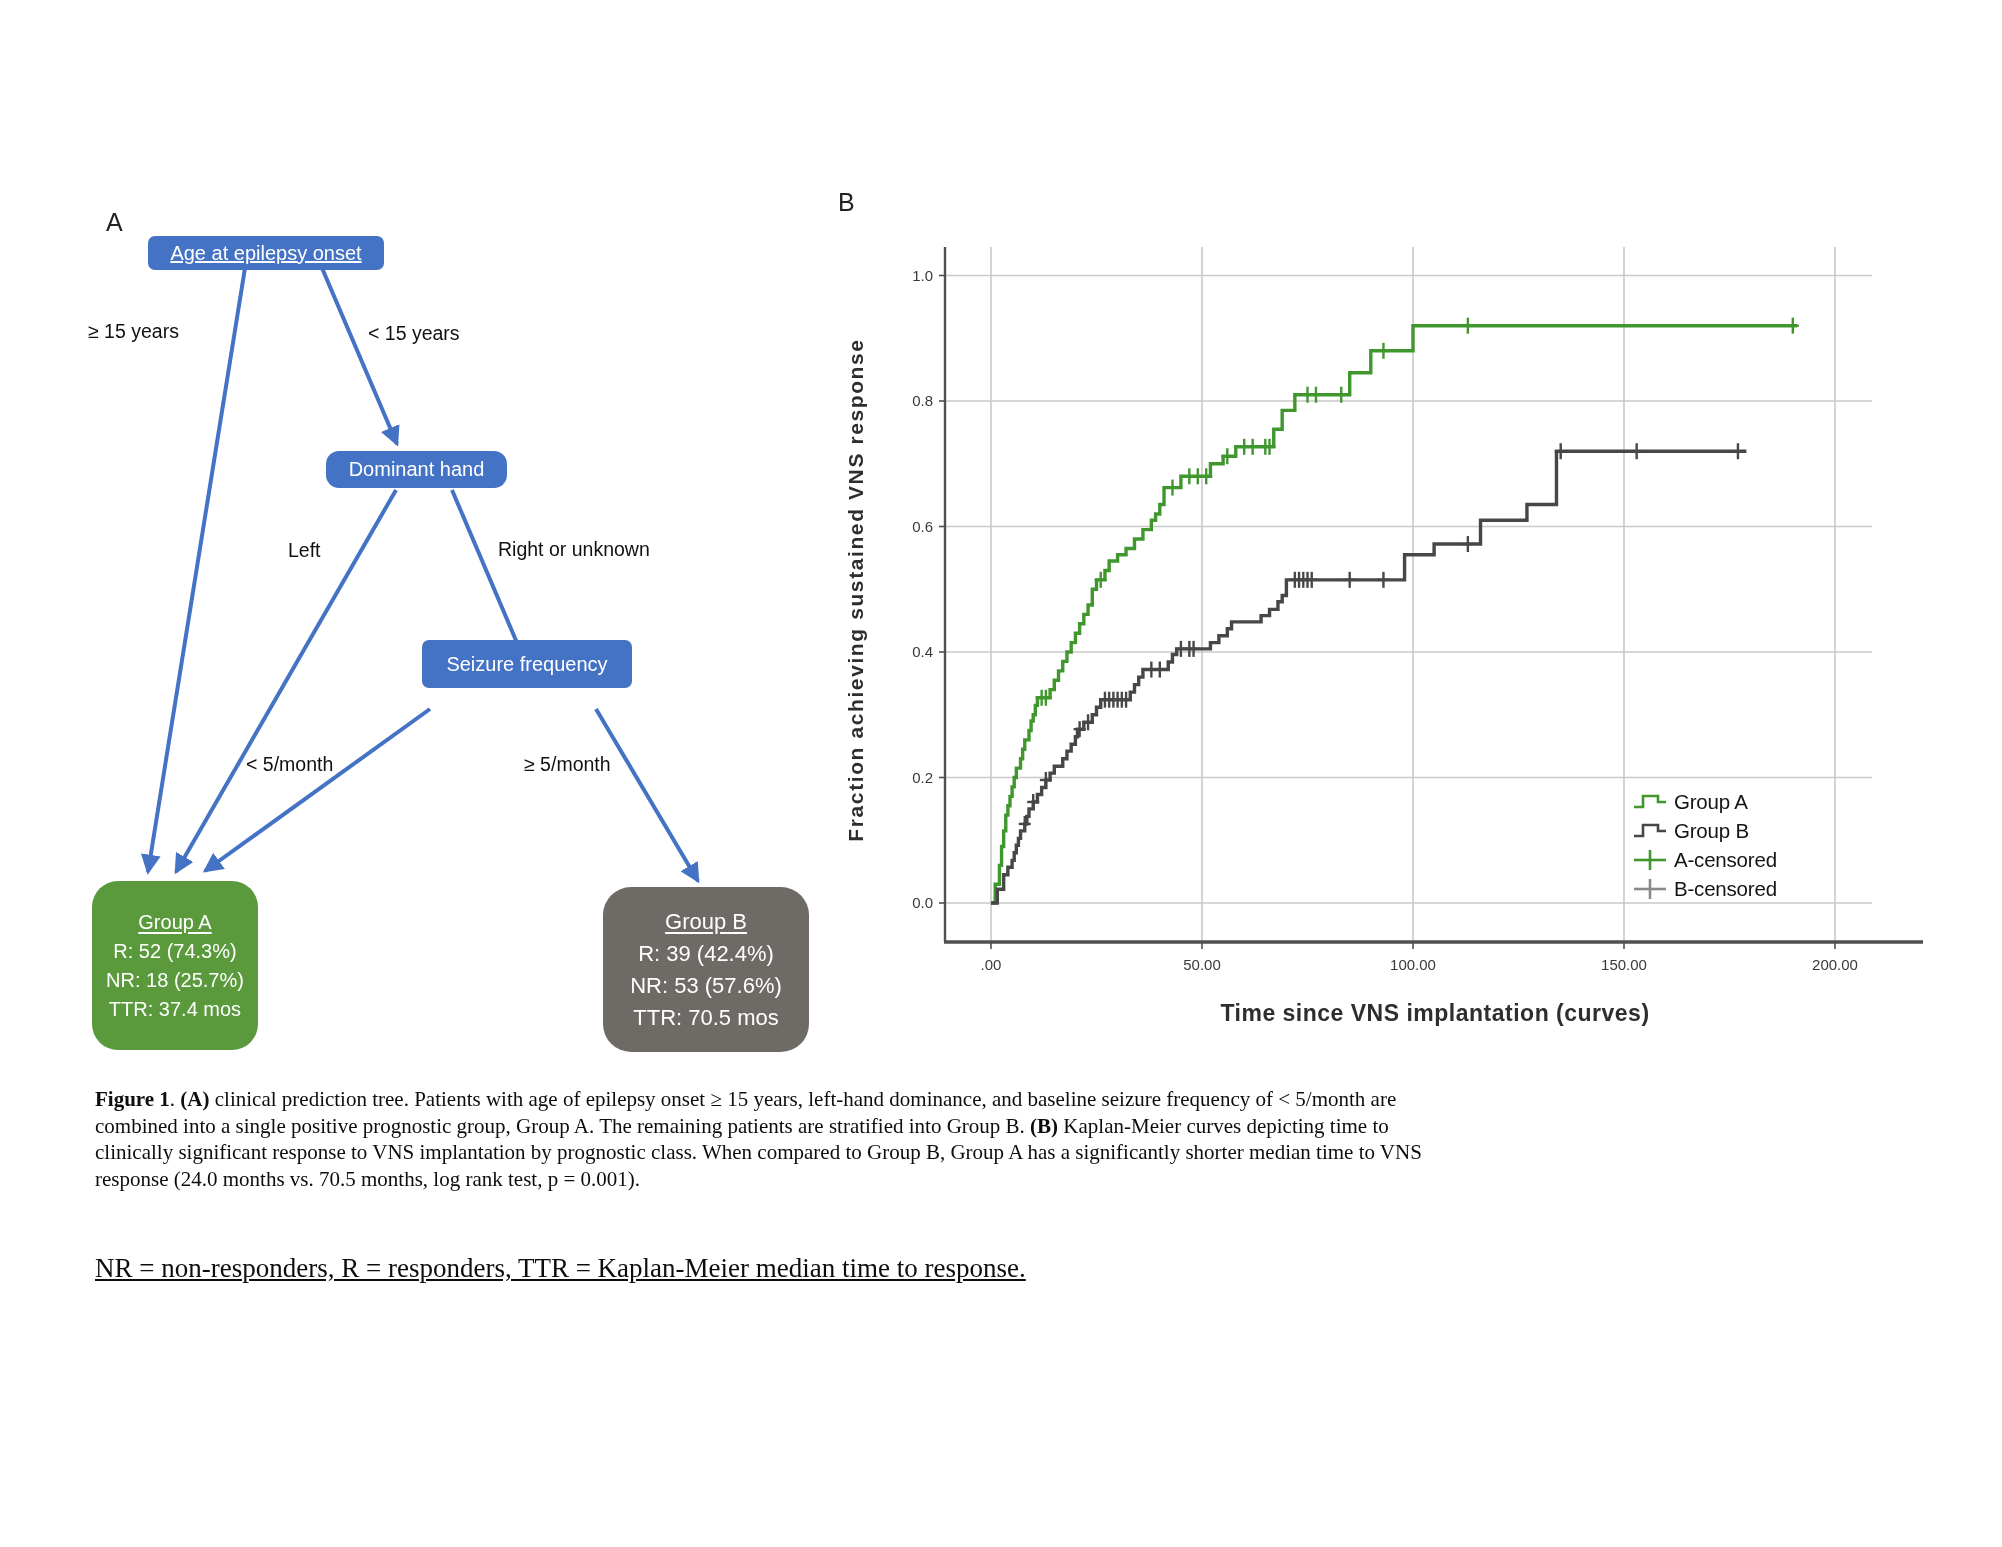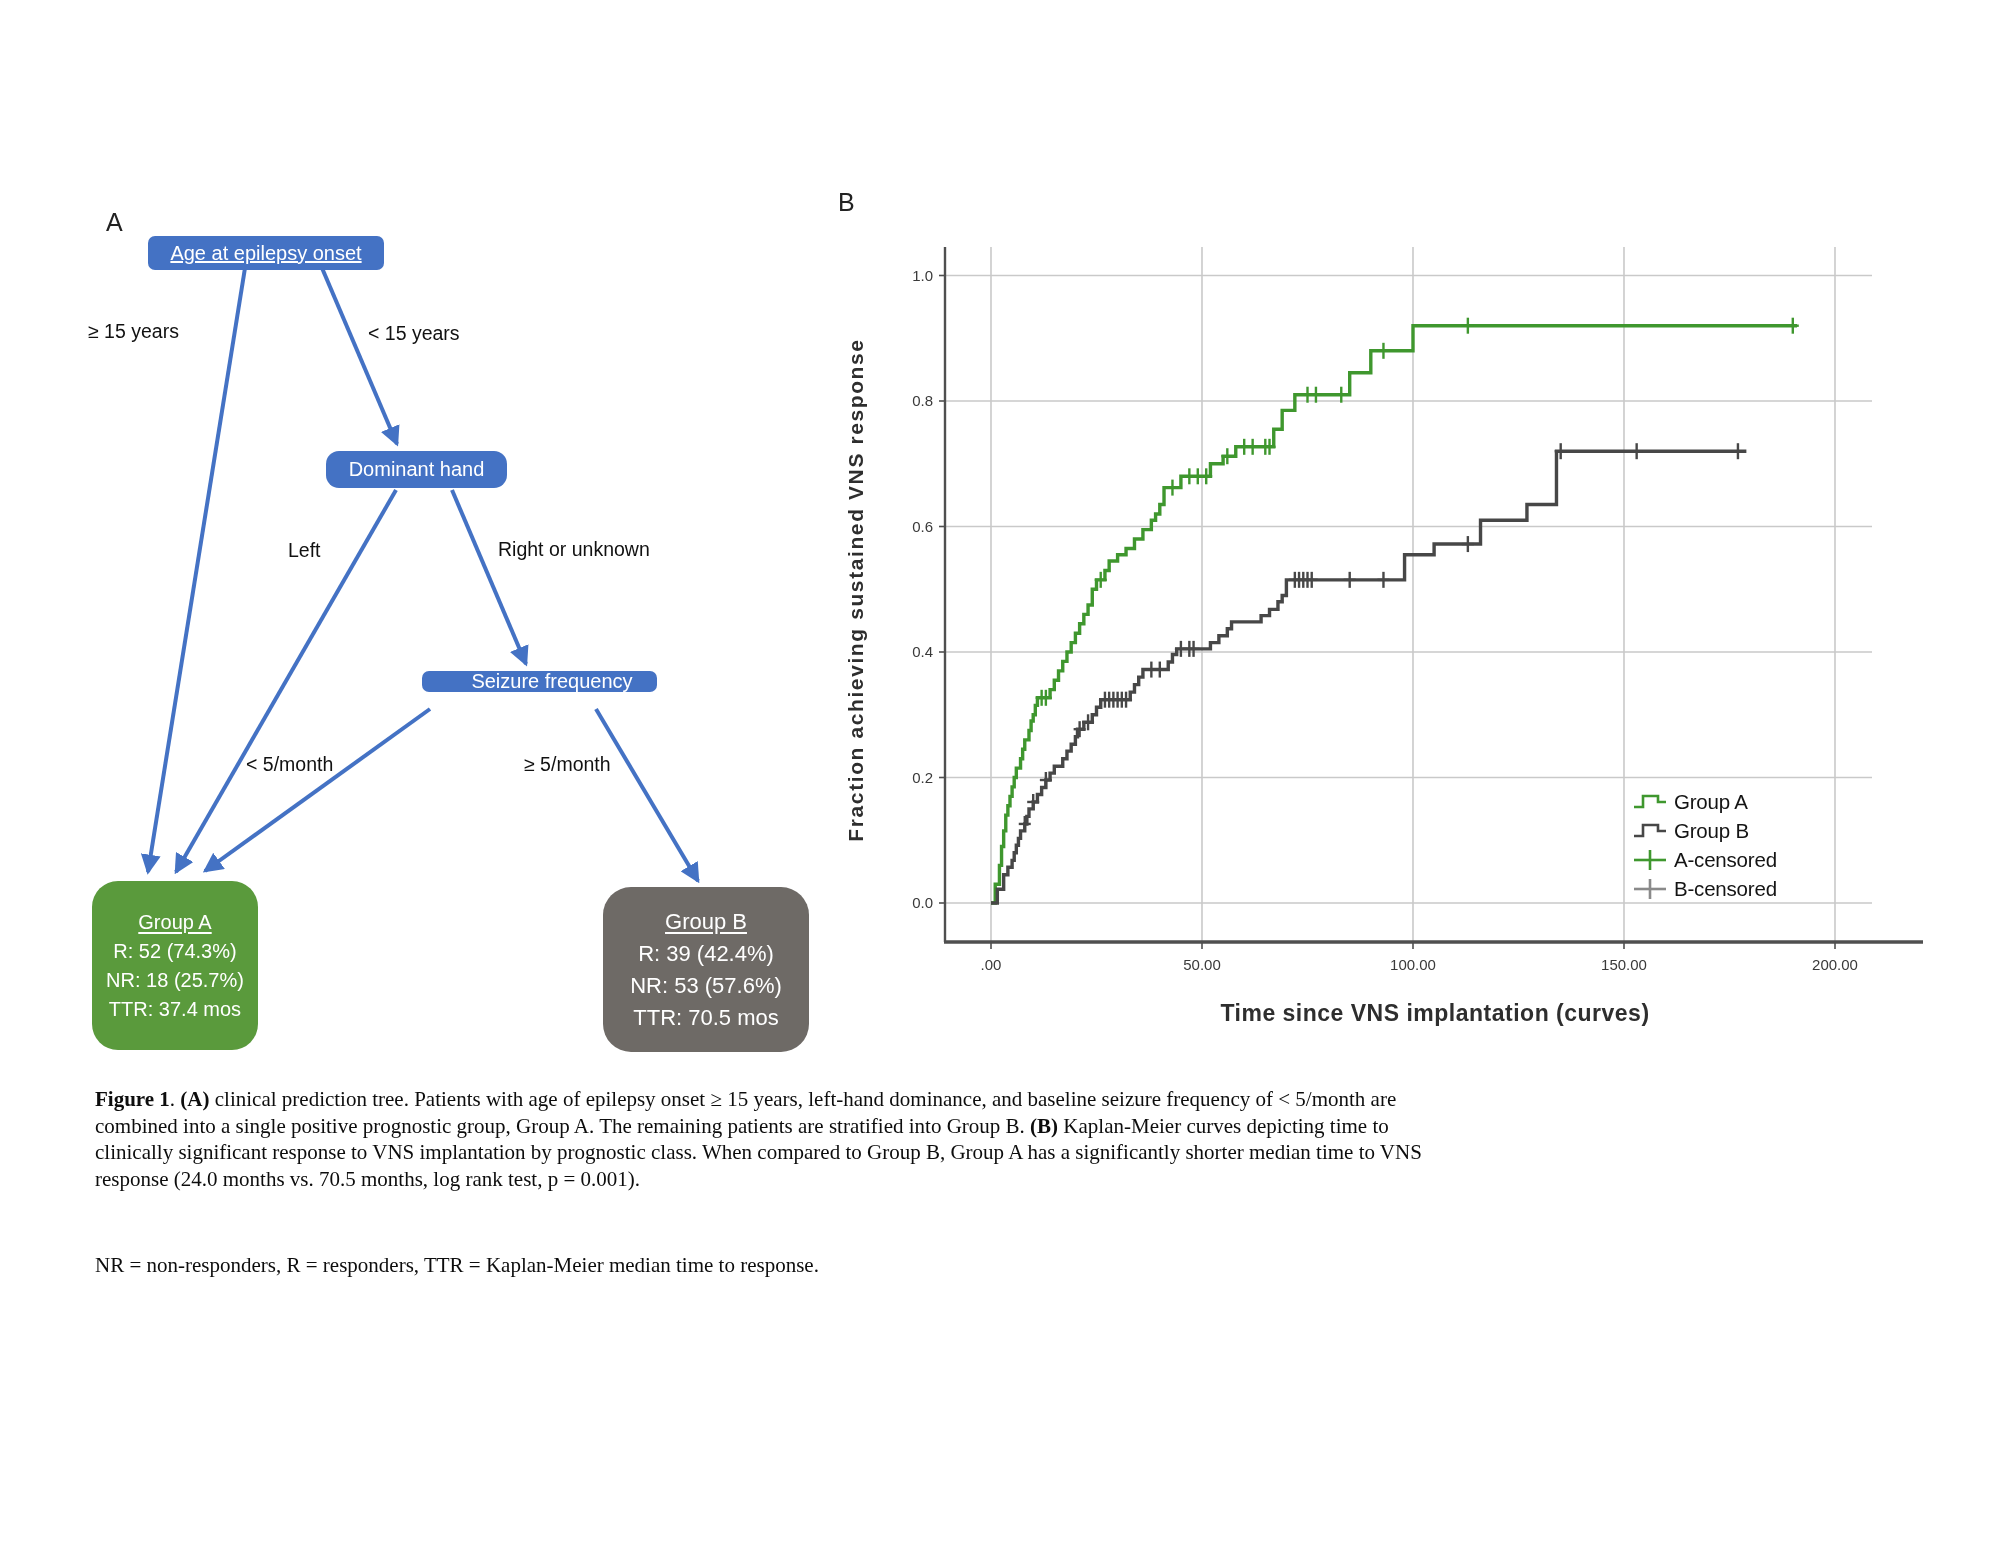--- a/index.html
+++ b/index.html
@@ -4,21 +4,21 @@
 <style>
   html,body{margin:0;padding:0;background:#fff;}
   #page{position:relative;width:2002px;height:1547px;background:#ffffff;overflow:hidden;
         font-family:"Liberation Sans",sans-serif;}
   svg{position:absolute;left:0;top:0;}
   .panel-label{position:absolute;font-size:25px;color:#222;z-index:3;}
   .tnode{position:absolute;background:#4472c4;border-radius:7px;color:#fff;display:flex;
          align-items:center;justify-content:center;font-size:20px;z-index:2;white-space:nowrap;}
   #node-root{left:148px;top:236px;width:236px;height:34px;text-decoration:underline;}
   #node-hand{left:326px;top:451px;width:181px;height:37px;border-radius:13px;}
-  #node-seizure{left:422px;top:671px;width:210px;height:21px;padding-left:25px;}
+  #node-seizure{left:422px;top:640px;width:210px;height:48px;}
   .blabel{position:absolute;font-size:19.5px;color:#111;z-index:2;white-space:nowrap;}
   #br-ge15{left:88px;top:320px;}
   #br-lt15{left:368px;top:322px;}
   #br-left{left:288px;top:539px;}
   #br-right{left:498px;top:538px;}
   #br-lt5{left:246px;top:753px;}
   #br-ge5{left:524px;top:753px;}
   .gbox{position:absolute;color:#fff;display:flex;flex-direction:column;align-items:center;
         justify-content:center;z-index:2;text-align:center;}
   #groupA{left:92px;top:881px;width:166px;height:169px;background:#5a9a3c;border-radius:26px;
@@ -29,21 +29,21 @@
   #tree-arrows{z-index:1;}
   #km-svg{left:830px;top:140px;z-index:1;}
   #ylab{position:absolute;left:543px;top:571px;width:640px;height:38px;transform:rotate(-90deg);
         font-weight:700;font-size:21px;letter-spacing:1.6px;text-align:center;color:#2e2e2e;z-index:2;}
   #xlab{position:absolute;left:945px;top:1000px;width:980px;text-align:center;font-weight:700;
         font-size:23px;letter-spacing:.5px;color:#2e2e2e;z-index:2;}
   #caption{position:absolute;left:95px;top:1086px;width:1890px;font-family:"Liberation Serif",serif;
            font-size:21px;line-height:26.5px;color:#0d0d0d;}
   #caption .b{font-weight:700;margin-top:24px;}
   #footnote{position:absolute;left:95px;top:1253px;width:1890px;font-family:"Liberation Serif",serif;
-            font-size:21px;color:#0d0d0d;}
+            font-size:27px;color:#0d0d0d;text-decoration:underline;}
 </style>
 </head>
 <body>
 
 <div id="page">
 
   <svg id="tree-arrows" width="2002" height="1547">
     <defs>
       <marker id="ah" viewBox="0 0 6 6" refX="5.2" refY="3" markerWidth="5" markerHeight="5" orient="auto">
         <path d="M0,0 L6,3 L0,6 Z" fill="#4472c4"></path>

